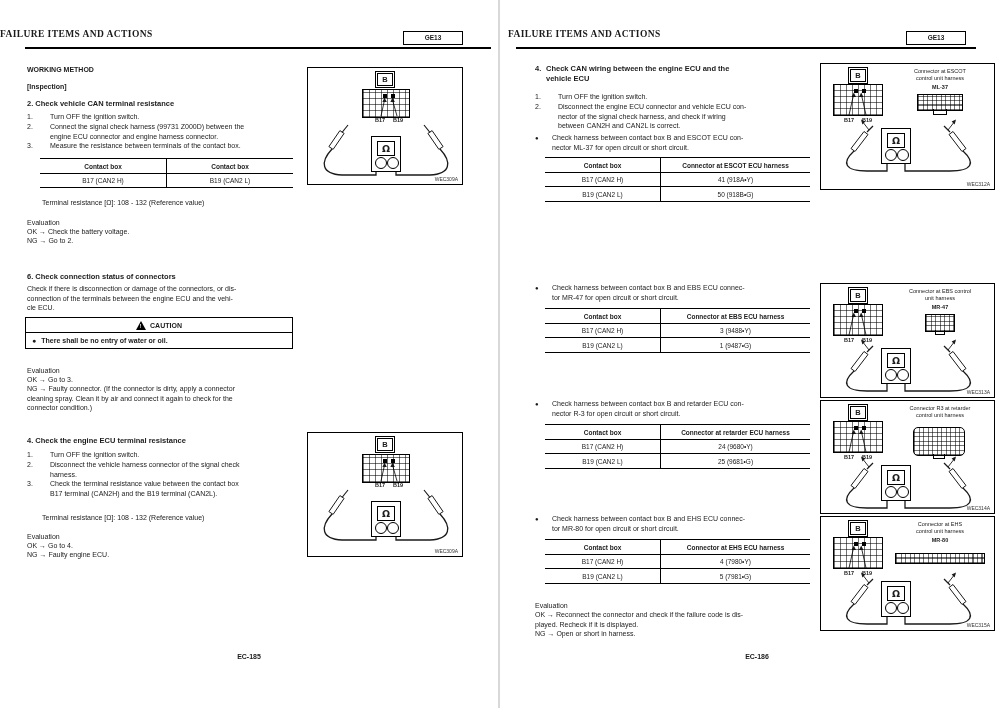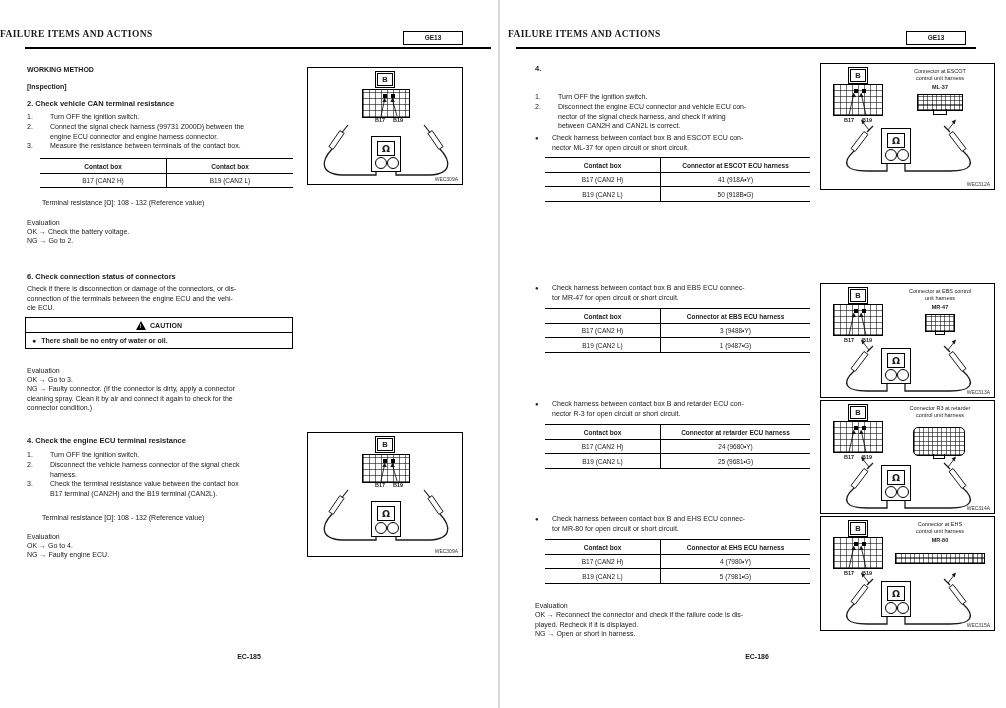--- a/index.html
+++ b/index.html
@@ -232,20 +232,22 @@
     <div class="abs footer">EC-185</div>
   </div>
 
   <div class="page page-right">
     <div class="abs ph-title">FAILURE ITEMS AND ACTIONS</div>
     <div class="abs code-box" style="left:398px">GE13</div>
     <div class="abs hrule" style="left:8px;width:460px"></div>
 
     <div class="abs sec-title step" style="left:27px;top:64px;width:275px">
       <span class="num" style="width:11px">4.</span>
+      <span class="txt">Check CAN wiring between the engine ECU and the
+vehicle ECU</span>
     </div>
     <div class="abs t7 step" style="left:27px;top:92px;width:275px">
       <span class="num">1.</span>
       <span class="txt">Turn OFF the ignition switch.</span>
     </div>
     <div class="abs t7 step" style="left:27px;top:102px;width:275px">
       <span class="num">2.</span>
       <span class="txt">Disconnect the engine ECU connector and vehicle ECU con-
 nector of the signal check harness, and check if wiring
 between CAN2H and CAN2L is correct.</span>

